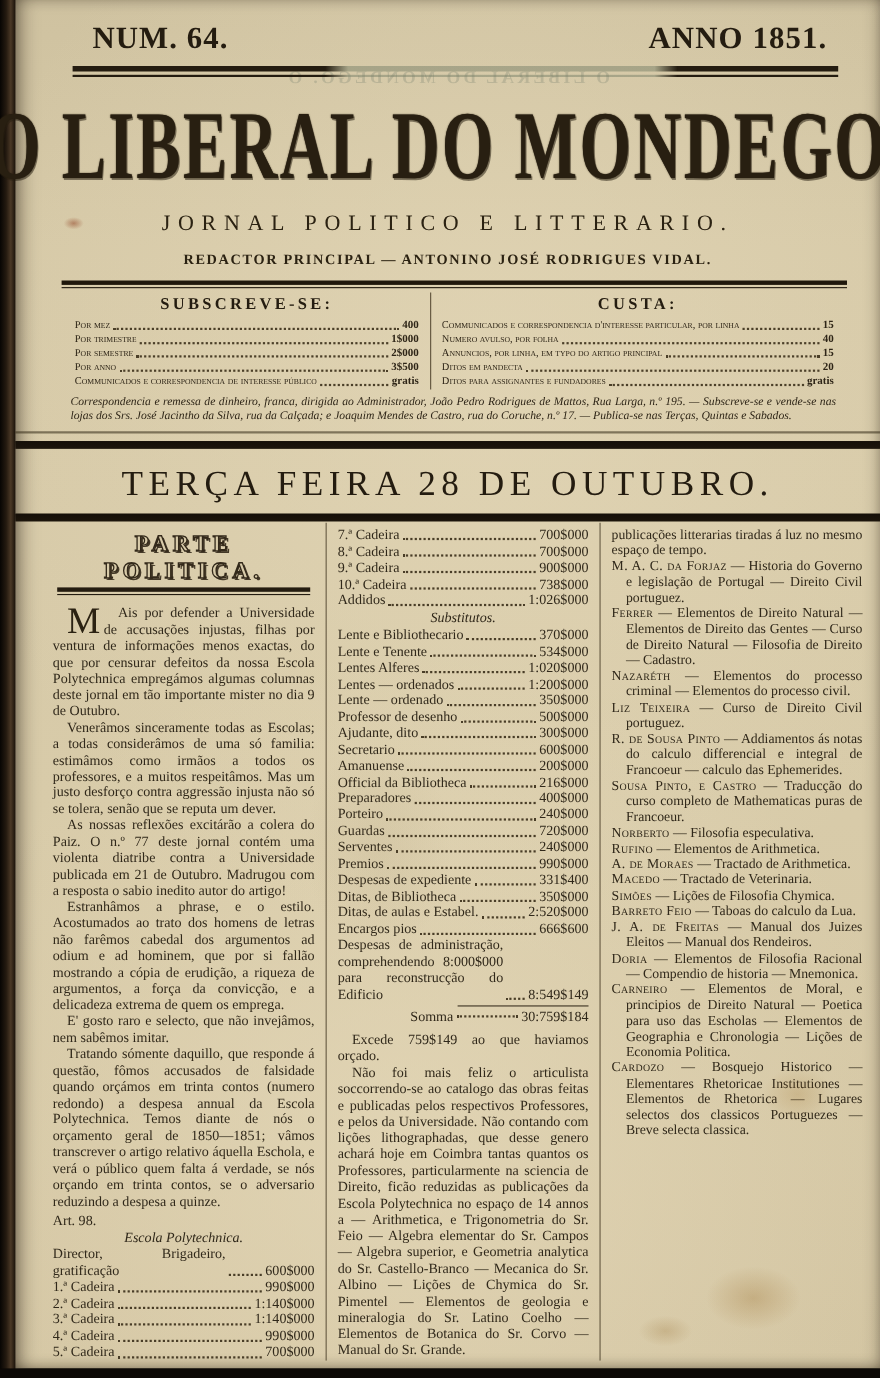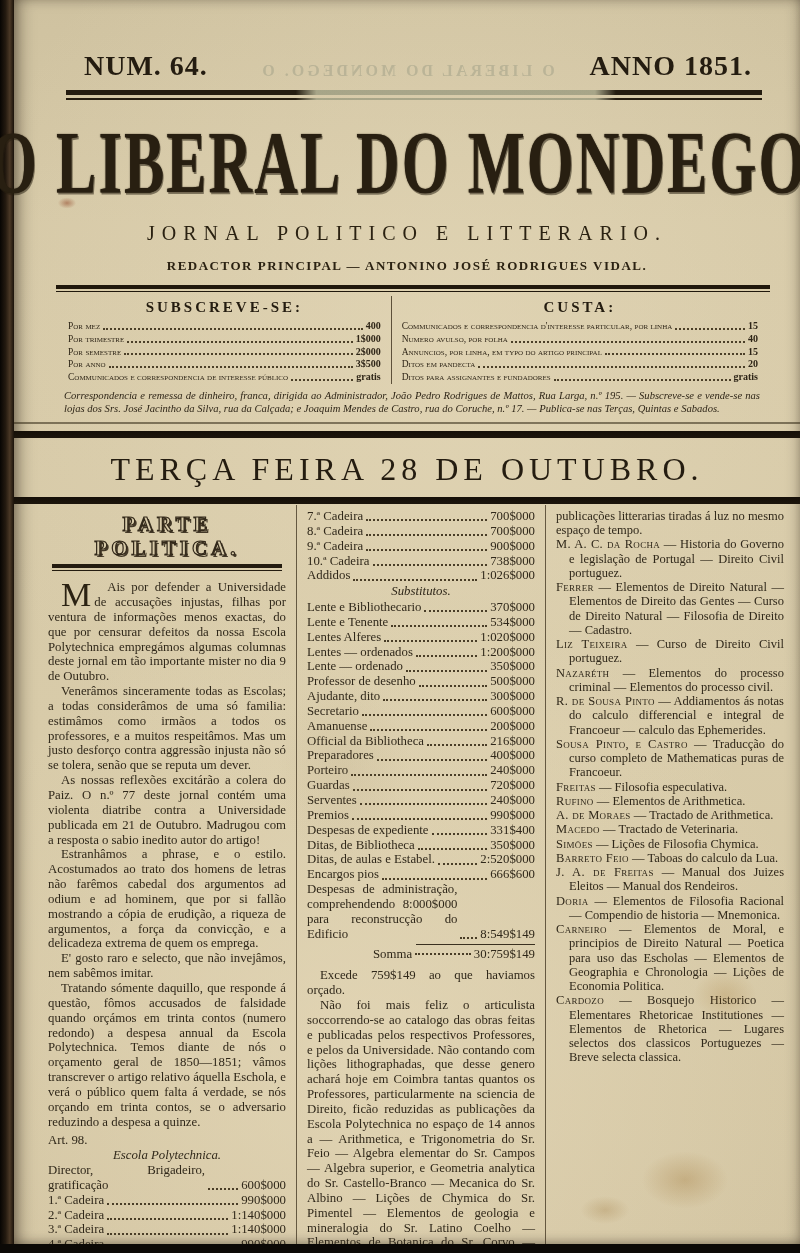--- a/index.html
+++ b/index.html
@@ -24,21 +24,21 @@
     color:#2e2517;
   }
   .stain { position:absolute; pointer-events:none; }
   .stain.s1 { right:30px; top:960px; width:90px; height:70px; background:radial-gradient(closest-side, rgba(158,112,40,.22), rgba(0,0,0,0) 70%); }
   .stain.s2 { right:55px; top:1140px; width:120px; height:80px; background:radial-gradient(closest-side, rgba(150,104,36,.28), rgba(0,0,0,0) 72%); }
   .stain.s3 { right:160px; top:1190px; width:70px; height:40px; background:radial-gradient(closest-side, rgba(140,96,30,.22), rgba(0,0,0,0) 70%); }
   .stain.s4 { left:40px; top:195px; width:26px; height:16px; background:radial-gradient(closest-side, rgba(140,60,30,.5), rgba(0,0,0,0) 70%); }
   .stain.s5 { left:240px; top:640px; width:180px; height:260px; background:radial-gradient(closest-side, rgba(120,100,60,.08), rgba(0,0,0,0) 75%); }
 
   
-  .header-row { position:relative; padding:50px 48px 0 70px; display:flex; justify-content:space-between; align-items:baseline; }
+  .header-row { position:relative; padding:20px 48px 0 70px; display:flex; justify-content:space-between; align-items:baseline; }
   .issue { font-weight:bold; font-size:28px; letter-spacing:1px; color:#241c10; }
   .ghost-masthead {
     position:absolute; left:0; right:0; top:62px; text-align:center;
     transform:scaleX(-1);
     color:#a8a68c; opacity:.6; font-weight:bold; font-size:16px; letter-spacing:3px;
     filter:blur(.5px);
   }
   .header-rule { position:relative; margin:8px 38px 0 52px; height:10px; }
   .header-rule::before, .header-rule::after {
     content:""; position:absolute; left:0; right:0;
@@ -420,47 +420,47 @@
         <div class="brow">
           <span class="lbl">Despesas de administração, comprehendendo 8:000$000 para reconstrucção do Edificio</span>
           <span class="dots"></span>
           <span class="val">8:549$149</span>
         </div>
 
       <div class="somma-rule"></div>
       <div class="somma-row">
         <span class="lbl">Somma</span>
         <span class="dots"></span>
-        <span class="val">30:759$149</span>
+        <span class="val">30:759$184</span>
       </div>
 
         <p>Excede 759$149 ao que haviamos orçado.</p>
 
         <p>Não foi mais feliz o articulista soccorrendo-se ao catalogo das obras feitas e publicadas pelos respectivos Professores, e pelos da Universidade. Não contando com lições lithographadas, que desse genero achará hoje em Coimbra tantas quantos os Professores, particularmente na sciencia de Direito, ficão reduzidas as publicações da Escola Polytechnica no espaço de 14 annos a — Arithmetica, e Trigonometria do Sr. Feio — Algebra elementar do Sr. Campos — Algebra superior, e Geometria analytica do Sr. Castello-Branco — Mecanica do Sr. Albino — Lições de Chymica do Sr. Pimentel — Elementos de geologia e mineralogia do Sr. Latino Coelho — Elementos de Botanica do Sr. Corvo — Manual do Sr. Grande.</p>
 
     </div>
 
     <div class="col col3">
       <p class="noindent">publicações litterarias tiradas á luz no mesmo espaço de tempo.</p>
 
-        <p class="entry"><span class="name">M. A. C. da Rocha</span><span> — Historia do Governo e legislação de Portugal — Direito Civil portuguez.</span></p>
+        <p class="entry"><span class="name">M. A. C. da Forjaz</span><span> — Historia do Governo e legislação de Portugal — Direito Civil portuguez.</span></p>
 
         <p class="entry"><span class="name">Ferrer</span><span> — Elementos de Direito Natural — Elementos de Direito das Gentes — Curso de Direito Natural — Filosofia de Direito — Cadastro.</span></p>
 
 
+        <p class="entry"><span class="name">Nazaréth</span><span> — Elementos do processo criminal — Elementos do processo civil.</span></p>
+
         <p class="entry"><span class="name">Liz Teixeira</span><span> — Curso de Direito Civil portuguez.</span></p>
 
-        <p class="entry"><span class="name">Nazaréth</span><span> — Elementos do processo criminal — Elementos do processo civil.</span></p>
-
 
         <p class="entry"><span class="name">R. de Sousa Pinto</span><span> — Addiamentos ás notas do calculo differencial e integral de Francoeur — calculo das Ephemerides.</span></p>
 
         <p class="entry"><span class="name">Sousa Pinto, e Castro</span><span> — Traducção do curso completo de Mathematicas puras de Francoeur.</span></p>
 
-        <p class="entry"><span class="name">Freitas</span><span> — Filosofia especulativa.</span></p>
+        <p class="entry"><span class="name">Norberto</span><span> — Filosofia especulativa.</span></p>
 
         <p class="entry"><span class="name">Rufino</span><span> — Elementos de Arithmetica.</span></p>
 
         <p class="entry"><span class="name">A. de Moraes</span><span> — Tractado de Arithmetica.</span></p>
 
         <p class="entry"><span class="name">Macedo</span><span> — Tractado de Veterinaria.</span></p>
 
         <p class="entry"><span class="name">Simões</span><span> — Lições de Filosofia Chymica.</span></p>
 
         <p class="entry"><span class="name">Barreto Feio</span><span> — Taboas do calculo da Lua.</span></p>

